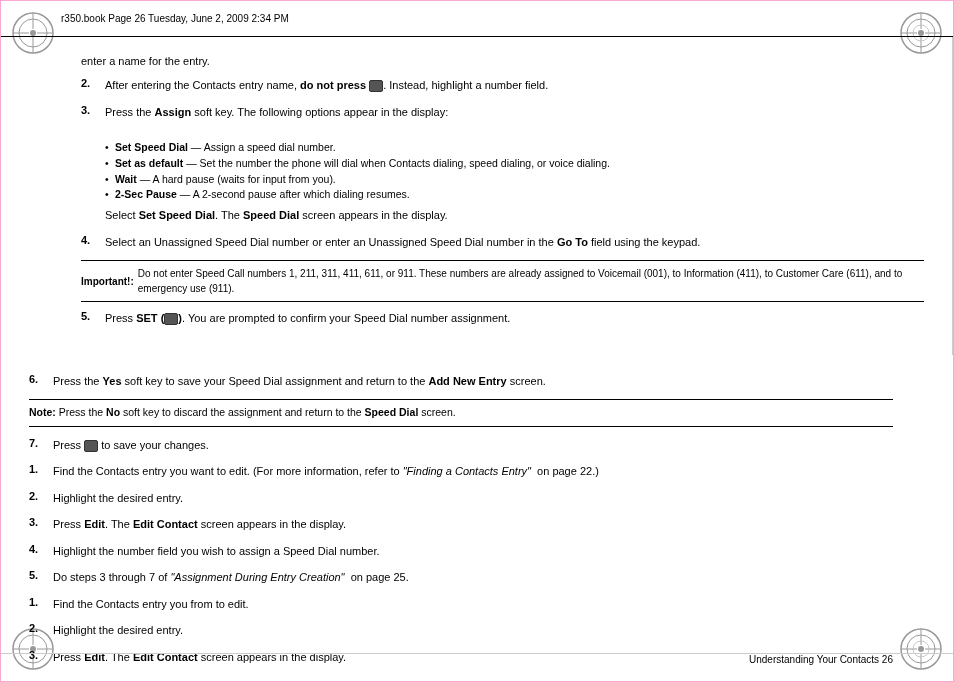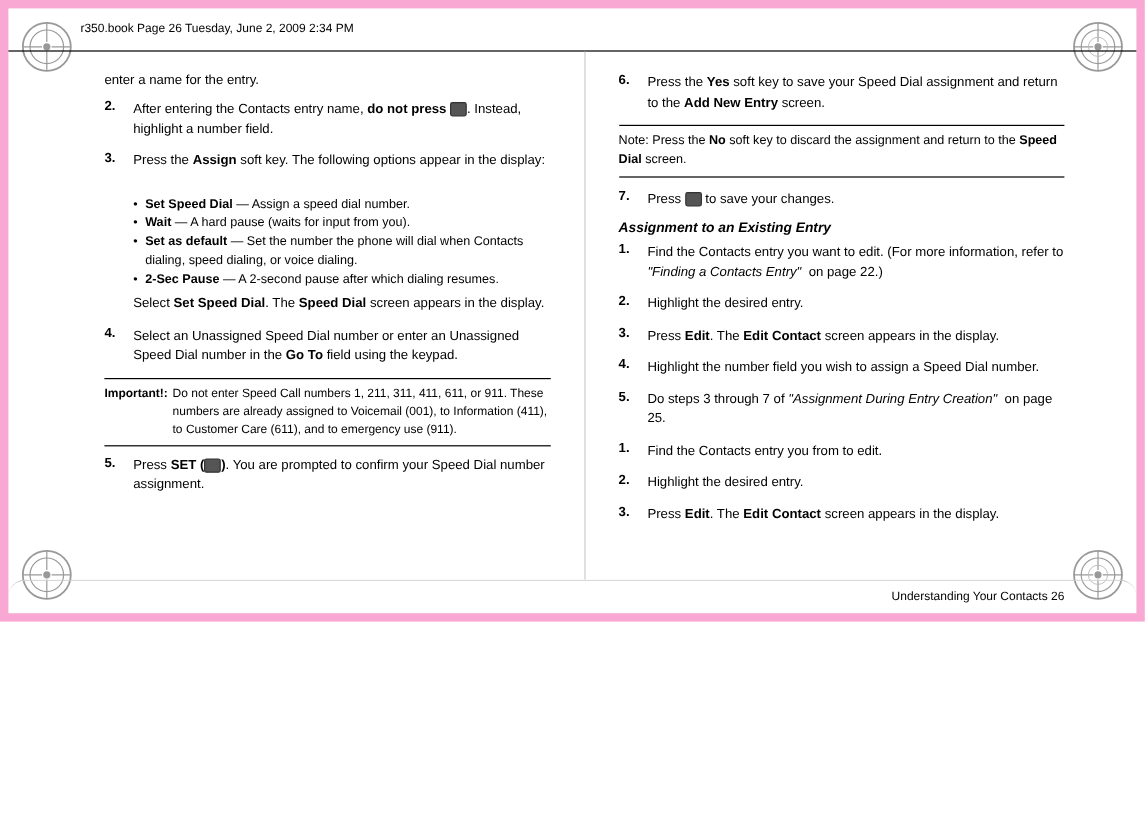--- a/index.html
+++ b/index.html
@@ -10,24 +10,24 @@
       font-size: 11px;
       color: #000;
       width: 954px;
       height: 682px;
       overflow: hidden;
       position: relative;
     }
 
     .page-container {
       width: 954px;
-      height: 518px;
+      height: 682px;
       background: #fff;
       position: relative;
-      border: 7px solid #f9a8d4;
+      border: 1px solid #f9a8d4;
     }
 
     
     .corner-decoration {
       position: absolute;
       width: 48px;
       height: 48px;
     }
     .corner-decoration svg {
       width: 100%;
@@ -55,21 +55,21 @@
     }
 
     
     .content-area {
       position: absolute;
       top: 36px;
       left: 0;
       right: 0;
       bottom: 28px;
       display: flex;
-      flex-direction: row;
+      flex-direction: column;
     }
 
     .left-column {
       flex: 1;
       padding: 18px 28px 18px 80px;
       border-right: 1px solid #ccc;
     }
 
     .right-column {
       flex: 1;
@@ -78,25 +78,23 @@
 
     
     .footer-bar {
       position: absolute;
       bottom: 0;
       left: 0;
       right: 0;
       height: 28px;
       border-top: 1px solid #ccc;
       display: flex;
-      align-items: center;
       justify-content: flex-end;
       padding: 0 60px;
       font-size: 10px;
-      border-radius: 14px;
     }
 
     .step-block {
       margin-bottom: 10px;
       display: flex;
       gap: 6px;
     }
 
     .step-num-col {
       min-width: 18px;
@@ -134,34 +132,35 @@
     .note-box {
       border-top: 1px solid #000;
       border-bottom: 1px solid #000;
       padding: 5px 0;
       margin-bottom: 10px;
       font-size: 10.5px;
       line-height: 1.5;
     }
 
     .note-label {
-      font-weight: normal;
+      font-weight: bold;
       text-align: center;
     }
 
     
     .important-box {
       border-top: 1px solid #000;
       border-bottom: 1px solid #000;
       padding: 5px 0;
       margin: 8px 0;
       font-size: 10px;
       line-height: 1.5;
       display: flex;
       gap: 4px;
+      align-items: center;
     }
 
     .important-label {
       font-weight: bold;
       white-space: nowrap;
     }
 
     
     .section-heading {
       font-weight: bold;
@@ -244,22 +243,22 @@
           Instead, highlight a number field.
         </div>
       </div>
 
       <div class="step-block">
         <div class="step-num-col"><span>3.</span></div>
         <div class="step-content">
           Press the <strong>Assign</strong> soft key. The following options appear in the display:
           <ul class="bullet-list">
             <li><strong>Set Speed Dial</strong> — Assign a speed dial number.</li>
+            <li><strong>Set as default</strong> — Set the number the phone will dial when Contacts dialing, speed dialing, or voice dialing.</li>
             <li><strong>Wait</strong> — A hard pause (waits for input from you).</li>
-            <li><strong>Set as default</strong> — Set the number the phone will dial when Contacts dialing, speed dialing, or voice dialing.</li>
             <li><strong>2-Sec Pause</strong> — A 2-second pause after which dialing resumes.</li>
           </ul>
           Select <strong>Set Speed Dial</strong>. The <strong>Speed Dial</strong> screen appears in the display.
         </div>
       </div>
 
       <div class="step-block">
         <div class="step-num-col">4.</div>
         <div class="step-content">
           Select an Unassigned Speed Dial number or enter an Unassigned Speed Dial number in the <strong>Go To</strong> field using the keypad.
@@ -294,21 +293,20 @@
         Press the <strong>No</strong> soft key to discard the assignment and return to the <strong>Speed Dial</strong> screen.
       </div>
 
       <div class="step-block">
         <div class="step-num-col">7.</div>
         <div class="step-content">
           Press <span style="display:inline-block;width:14px;height:12px;background:#555;border:1px solid #333;border-radius:2px;vertical-align:middle;"></span> to save your changes.
         </div>
       </div>
 
-      <div class="section-heading">Assignment to an Existing Entry</div>
 
       <div class="step-block">
         <div class="step-num-col">1.</div>
         <div class="step-content">
           Find the Contacts entry you want to edit. (For more information, refer to <em>"Finding a Contacts Entry"</em>&nbsp; on page 22.)
         </div>
       </div>
 
       <div class="step-block">
         <div class="step-num-col">2.</div>

